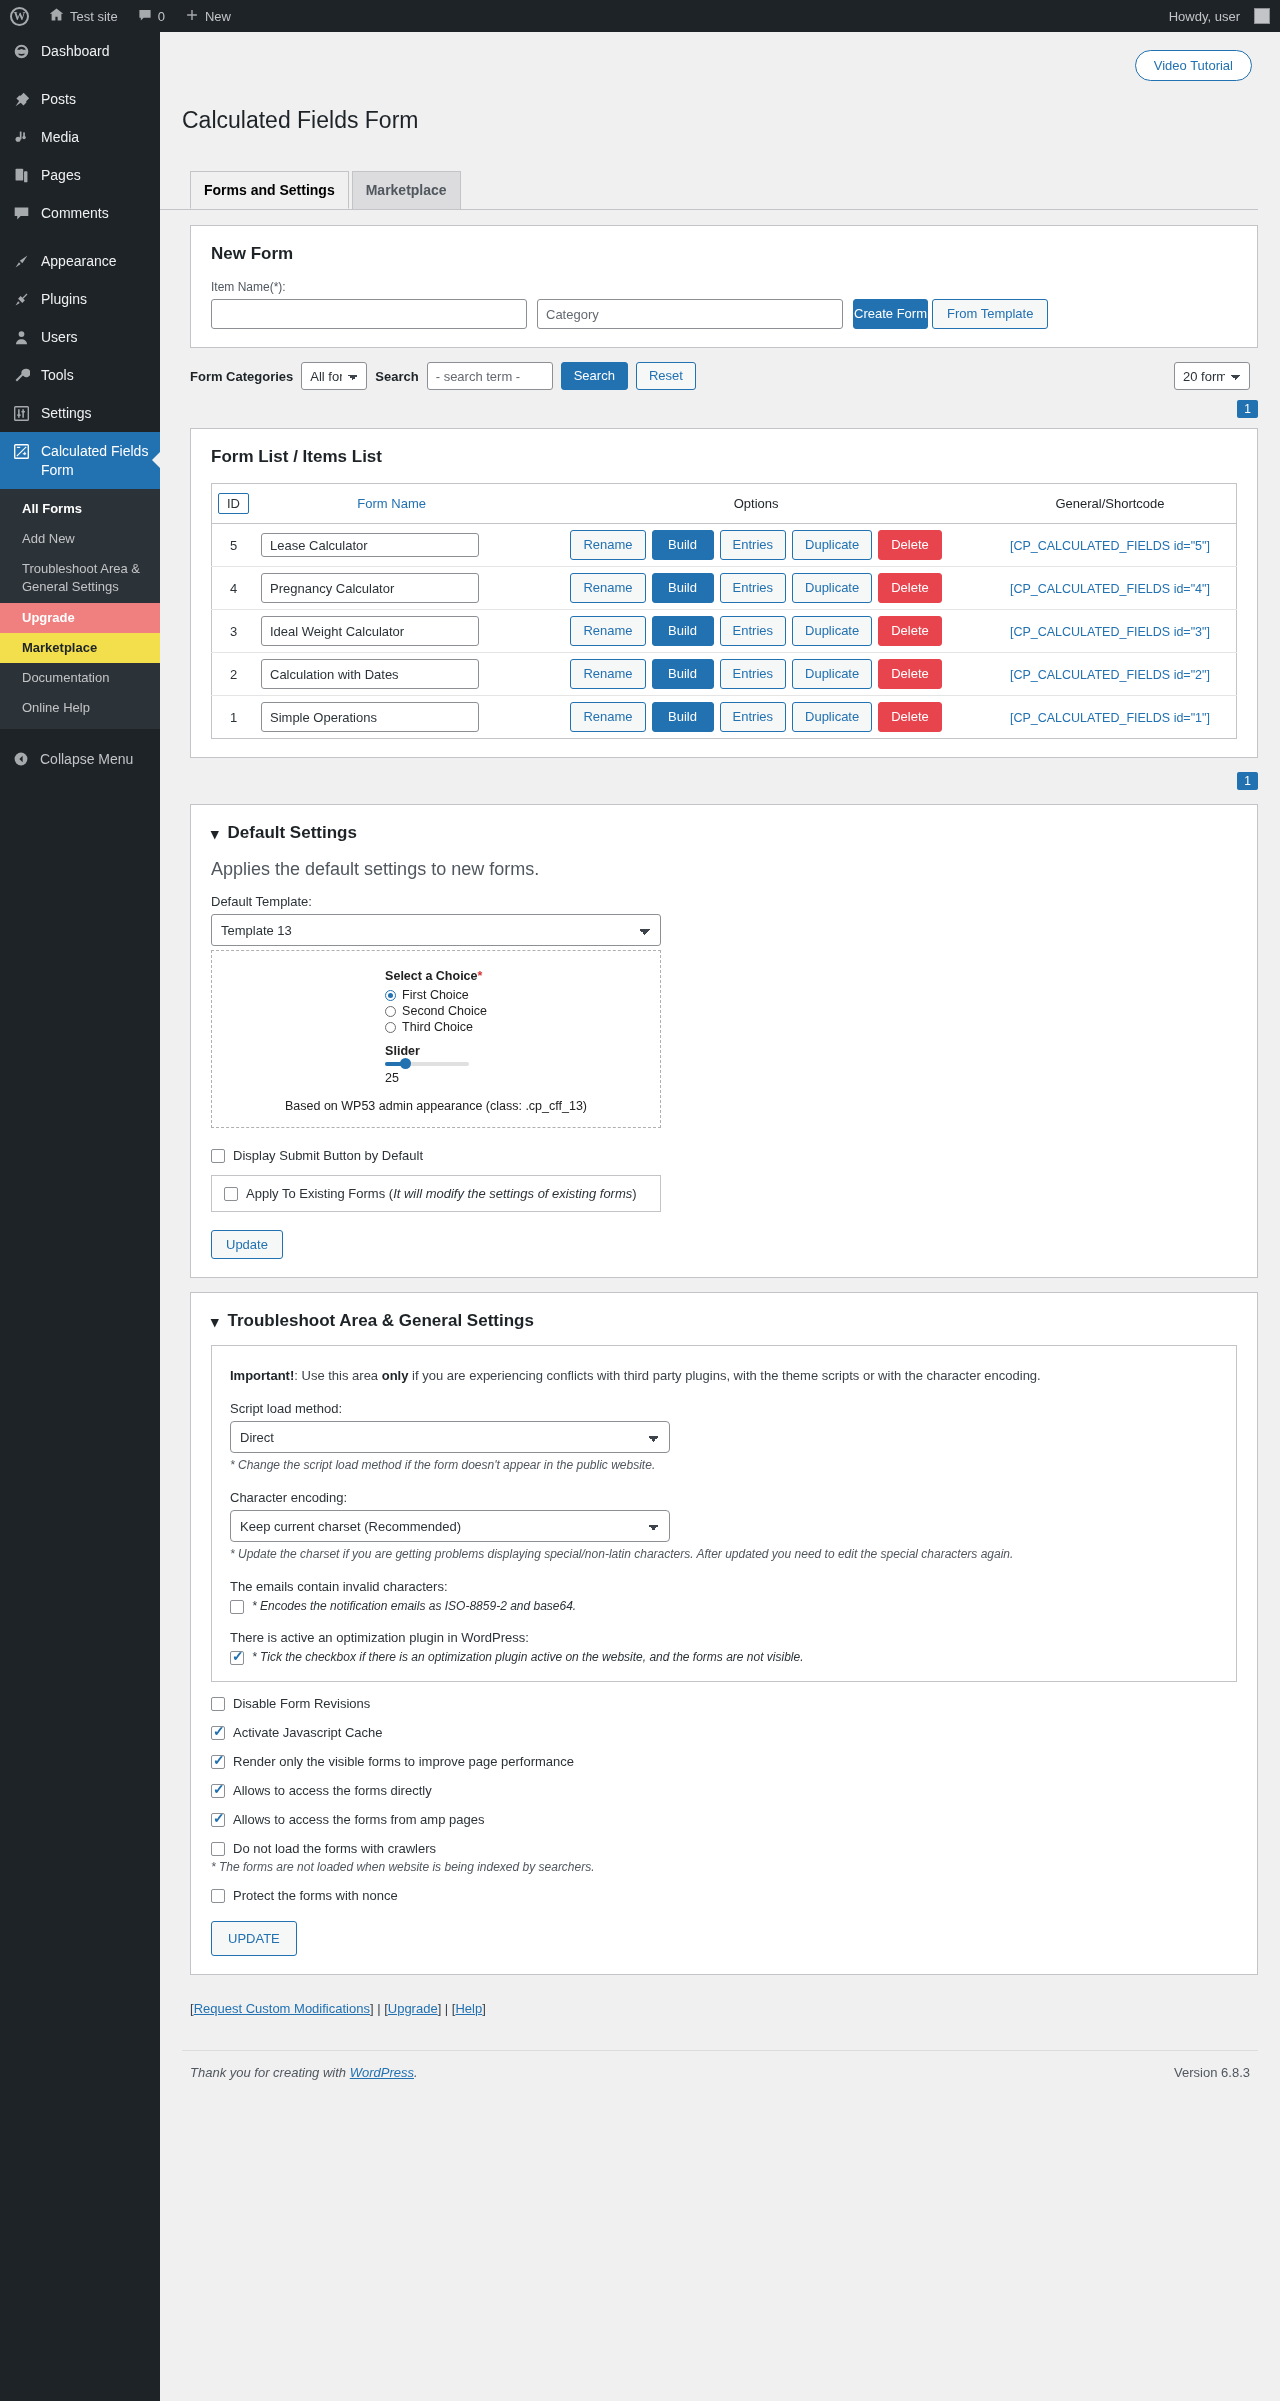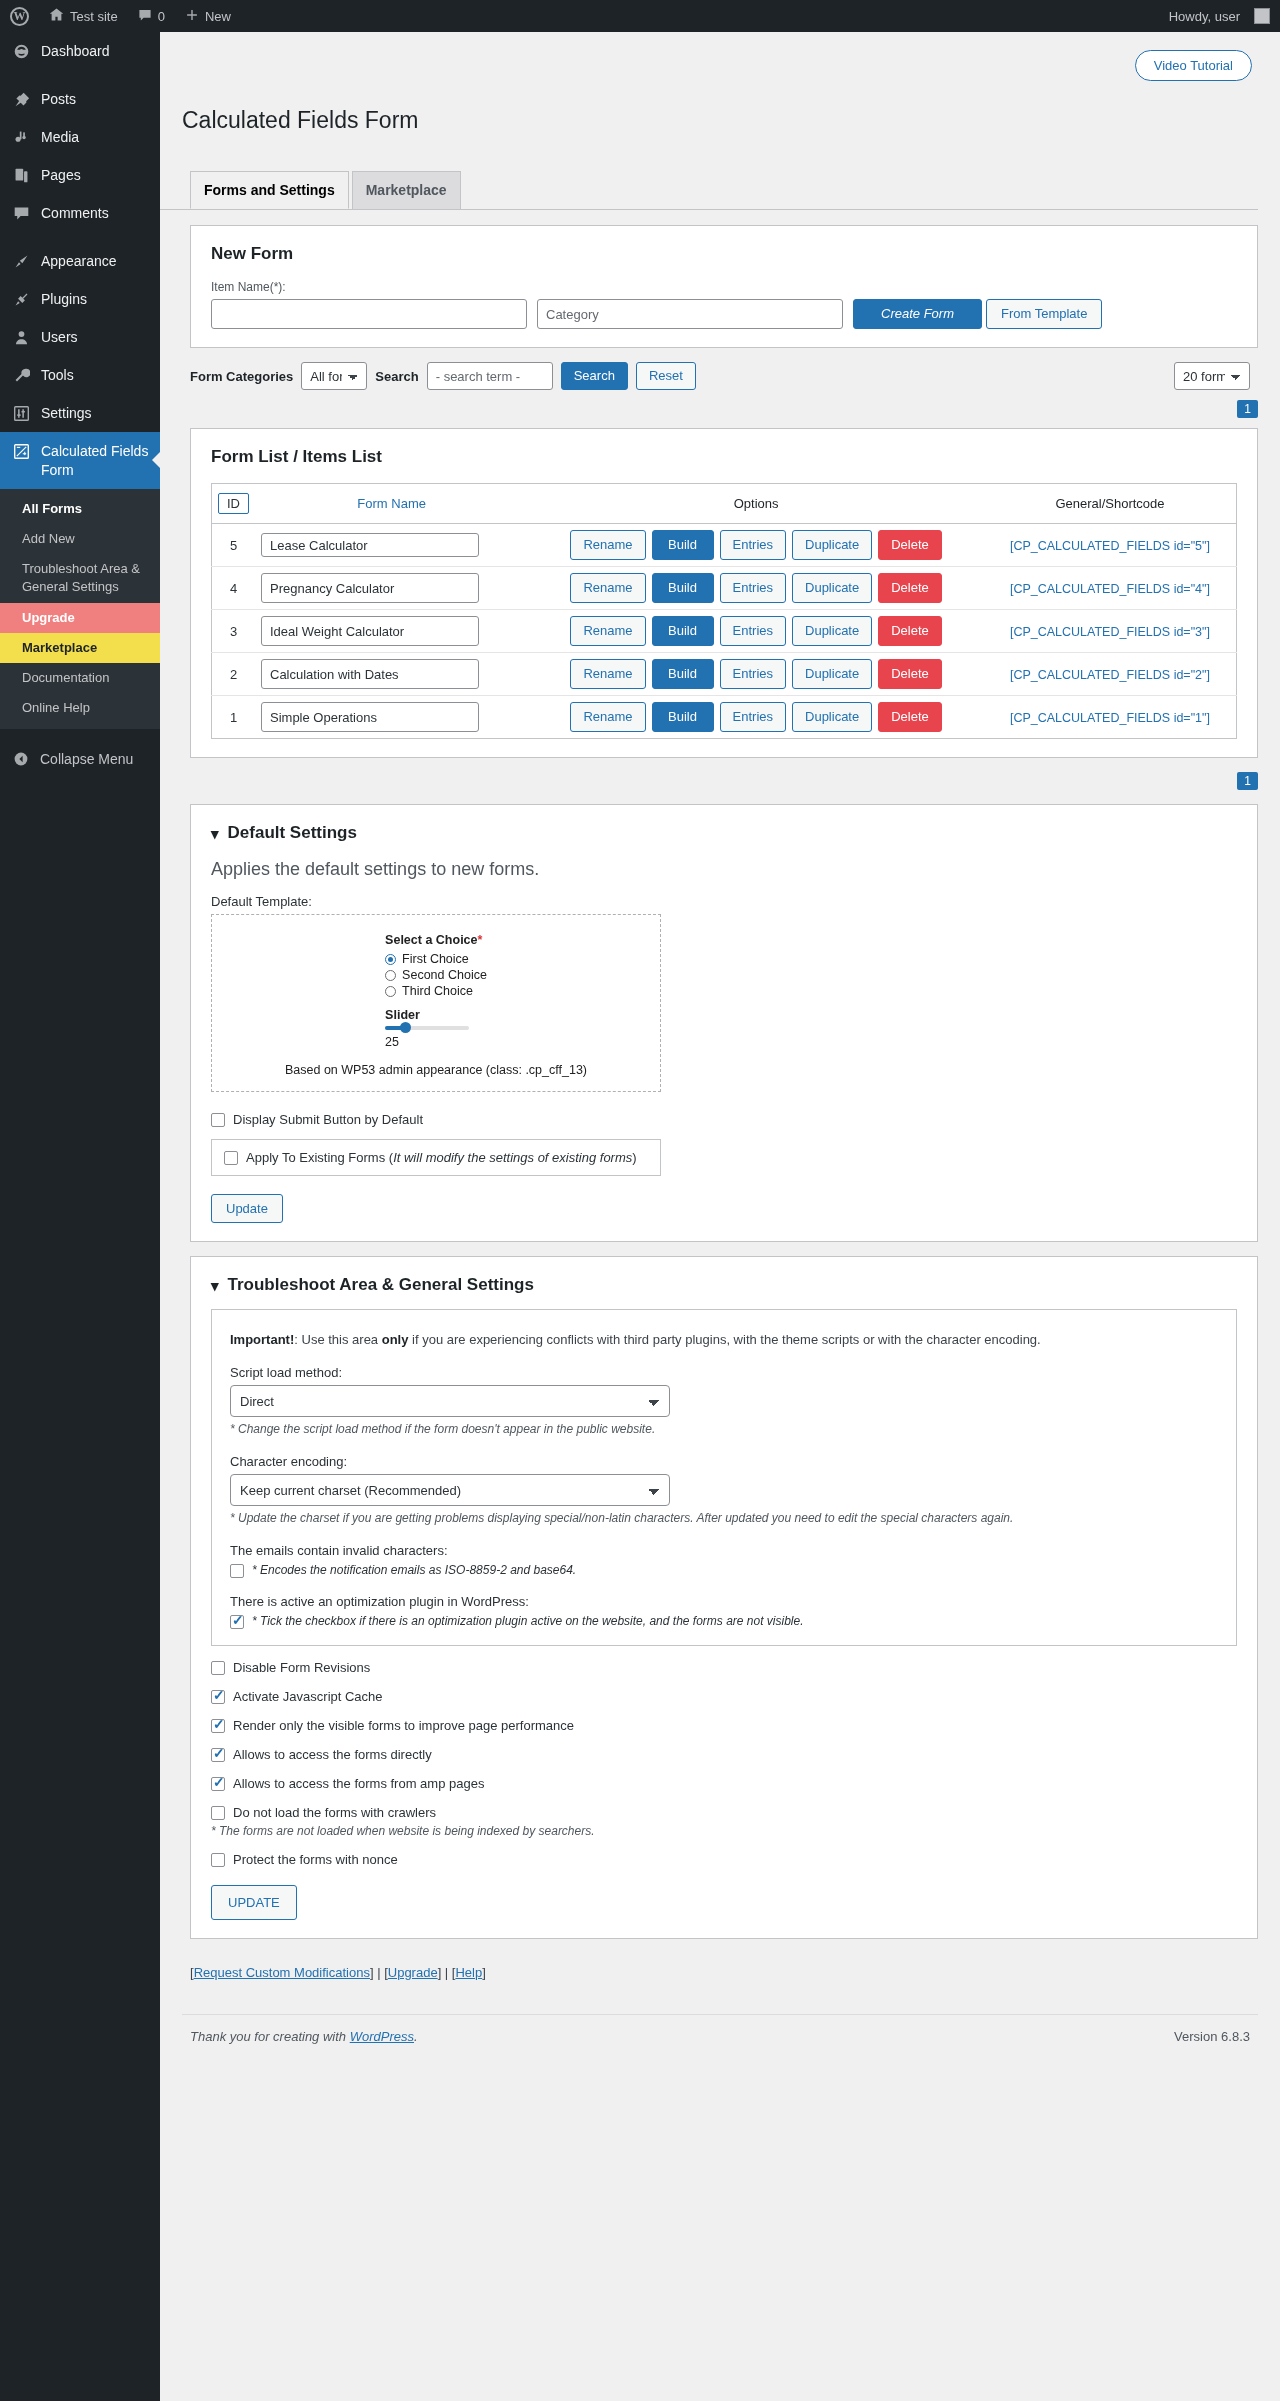--- a/index.html
+++ b/index.html
@@ -412,21 +412,21 @@
     <span class="tab">Marketplace</span>
   </div>
 
   <div class="panel">
     <div class="panel-pad">
       <div class="panel-h">New Form</div>
       <div class="sm-label">Item Name(*):</div>
       <div class="row-inputs">
         <input class="txt" style="width: 316px; height: 30px;" placeholder="">
         <input class="txt" style="width: 306px; height: 30px; margin-left: 10px;" placeholder="Category">
-        <button class="btn btn-primary" style="height:30px;line-height:28px;margin-left:10px;padding:0 27px;font-style:italic;">Create Form</button>
+        <button class="btn btn-primary" style="height:30px;line-height:28px;margin-left:10px;padding:0 0;">Create Form</button>
         <button class="btn btn-secondary" style="height:30px;line-height:28px;margin-left:4px;padding:0 14px;">From Template</button>
       </div>
     </div>
   </div>
 
   <div class="filterbar">
     <span class="lbl">Form Categories</span>
     <select class="sel" style="width:66px;">
       <option>All forms</option>
     </select>
@@ -542,20 +542,23 @@
 
   <div class="panel" style="margin-top:14px;">
     <div class="panel-pad">
       <div class="sec-head">
         <span class="chev">▾</span>
         <span>Default Settings</span>
       </div>
       <div class="muted" style="margin-top:16px;">Applies the default settings to new forms.</div>
 
       <div class="field-label">Default Template:</div>
+      <select class="sel-wide">
+        <option>Template 13</option>
+      </select>
 
       <div class="preview">
         <div class="pv-inner">
           <div class="pv-title">
             <span>Select a Choice</span><span class="req">*</span>
           </div>
           <div class="pv-opt">
             <span class="radio on"></span>
             <span>First Choice</span>
           </div>

